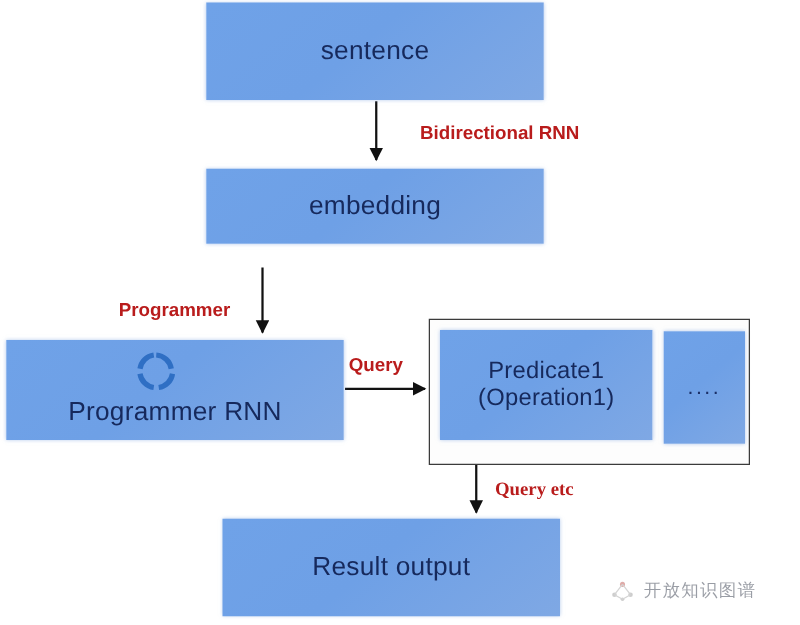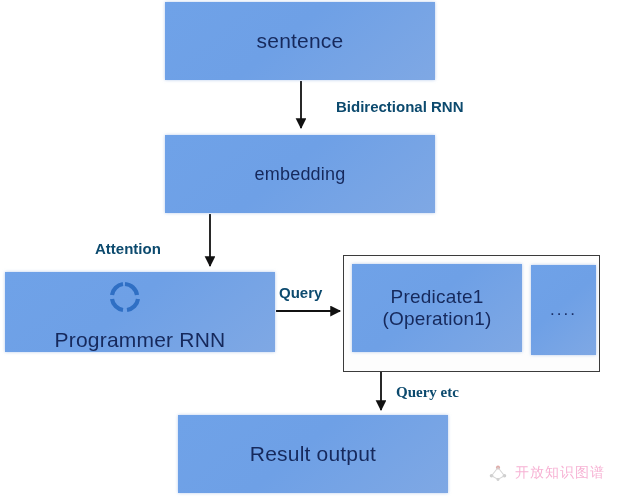--- a/index.html
+++ b/index.html
@@ -33,27 +33,28 @@
   }
   .node-text {
     display: block;
     white-space: pre-line;
   }
   #node-sentence {
     left: 165px; top: 2px; width: 270px; height: 78px;
     font-size: 21px;
   }
   #node-embedding {
-    left: 165px; top: 135px; width: 270px; height: 78px;
-    font-size: 18px;
+    left: 165px; top: 135px; width: 270px; height: 60px;
+    font-size: 21px;
   }
   #node-programmer {
     left: 5px; top: 272px; width: 270px; height: 80px;
     font-size: 21px;
     align-items: flex-end;
+    padding-bottom: 10px;
   }
   #node-predicate {
     left: 352px; top: 264px; width: 170px; height: 88px;
     font-size: 19px;
   }
   #node-dots {
     left: 531px; top: 265px; width: 65px; height: 90px;
     font-size: 17px;
     letter-spacing: 2px;
     color: #1b2f66;
@@ -64,21 +65,21 @@
   }
   #predicate-container {
     position: absolute;
     left: 343px; top: 255px; width: 257px; height: 117px;
     border: 1.6px solid #3b3b3b;
     background: #fdfdfd;
     box-sizing: border-box;
   }
   .edge-label {
     position: absolute;
-    color: #0c4a6e;
+    color: #b91c1c;
     font-size: 15px;
     font-weight: bold;
     white-space: nowrap;
   }
   #label-bidirectional { left: 336px; top: 98px; }
   #label-attention { left: 95px; top: 240px; }
   #label-select { left: 279px; top: 284px; }
   #label-query { left: 396px; top: 384px; font-family: Liberation Serif, serif; }
   svg.arrows {
     position: absolute;
@@ -94,21 +95,21 @@
   #watermark {
     position: absolute;
     left: 487px; top: 462px;
     display: flex;
     align-items: center;
     gap: 6px;
     opacity: 0.42;
   }
   #watermark-text {
     font-size: 14px;
-    color: #ec4899;
+    color: #0f172a;
     letter-spacing: 1px;
     white-space: nowrap;
   }
   #watermark-logo { width: 22px; height: 22px; }
 </style>
 </head>
 <body>
 
 <div id="canvas">
 
@@ -156,21 +157,21 @@
 
   <div class="node" id="node-dots">
     <span class="node-text">....</span>
   </div>
 
   <div class="node" id="node-result">
     <span class="node-text">Result output</span>
   </div>
 
   <div class="edge-label" id="label-bidirectional">Bidirectional RNN</div>
-  <div class="edge-label" id="label-attention">Attention</div>
+  <div class="edge-label" id="label-attention">Programmer</div>
   <div class="edge-label" id="label-select">Query</div>
   <div class="edge-label" id="label-query">Query etc</div>
 
   <div id="watermark">
     <svg id="watermark-logo" viewBox="0 0 24 24" xmlns="http://www.w3.org/2000/svg">
       <circle cx="12" cy="6" r="2.2" fill="#b43a33"></circle>
       <circle cx="5" cy="15" r="2" fill="#8a8a8a"></circle>
       <circle cx="19" cy="15" r="2" fill="#8a8a8a"></circle>
       <circle cx="12" cy="19" r="1.6" fill="#8a8a8a"></circle>
       <line x1="12" y1="6" x2="5" y2="15" stroke="#9a9a9a" stroke-width="1.1"></line>

